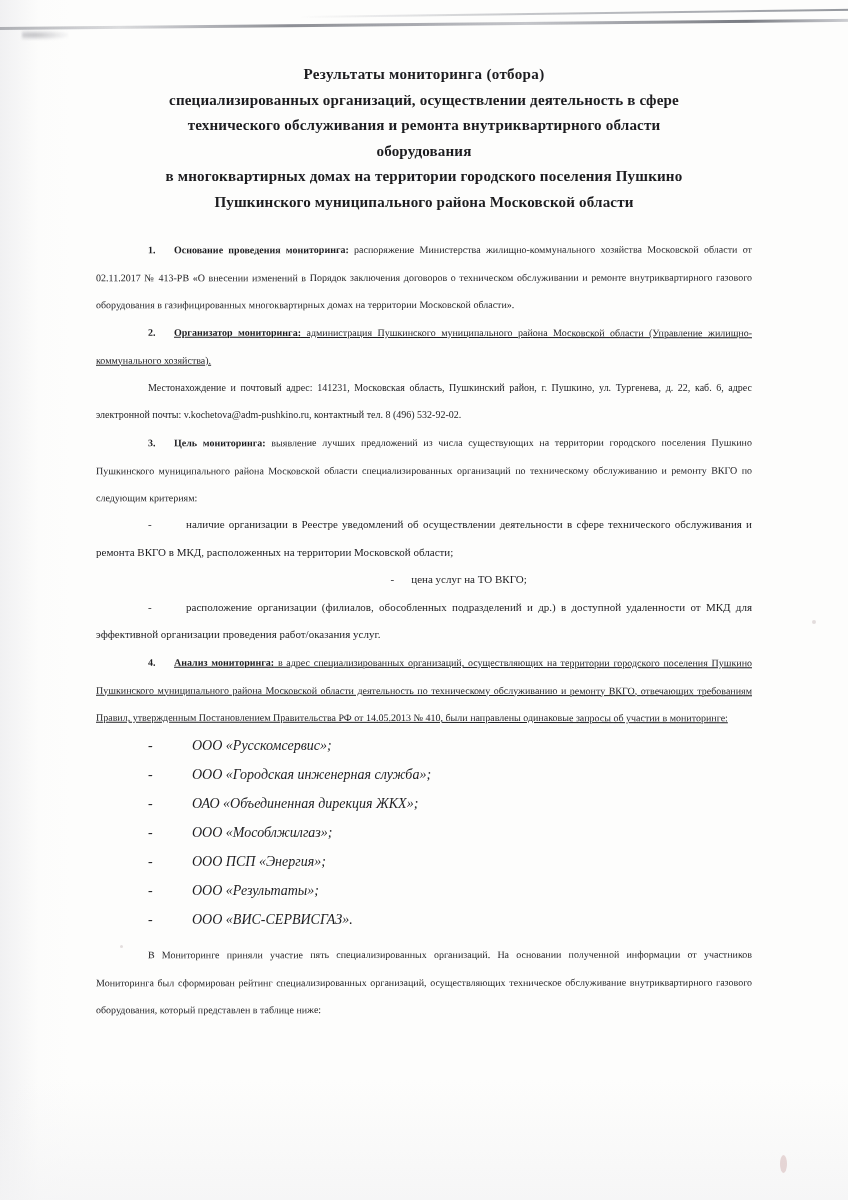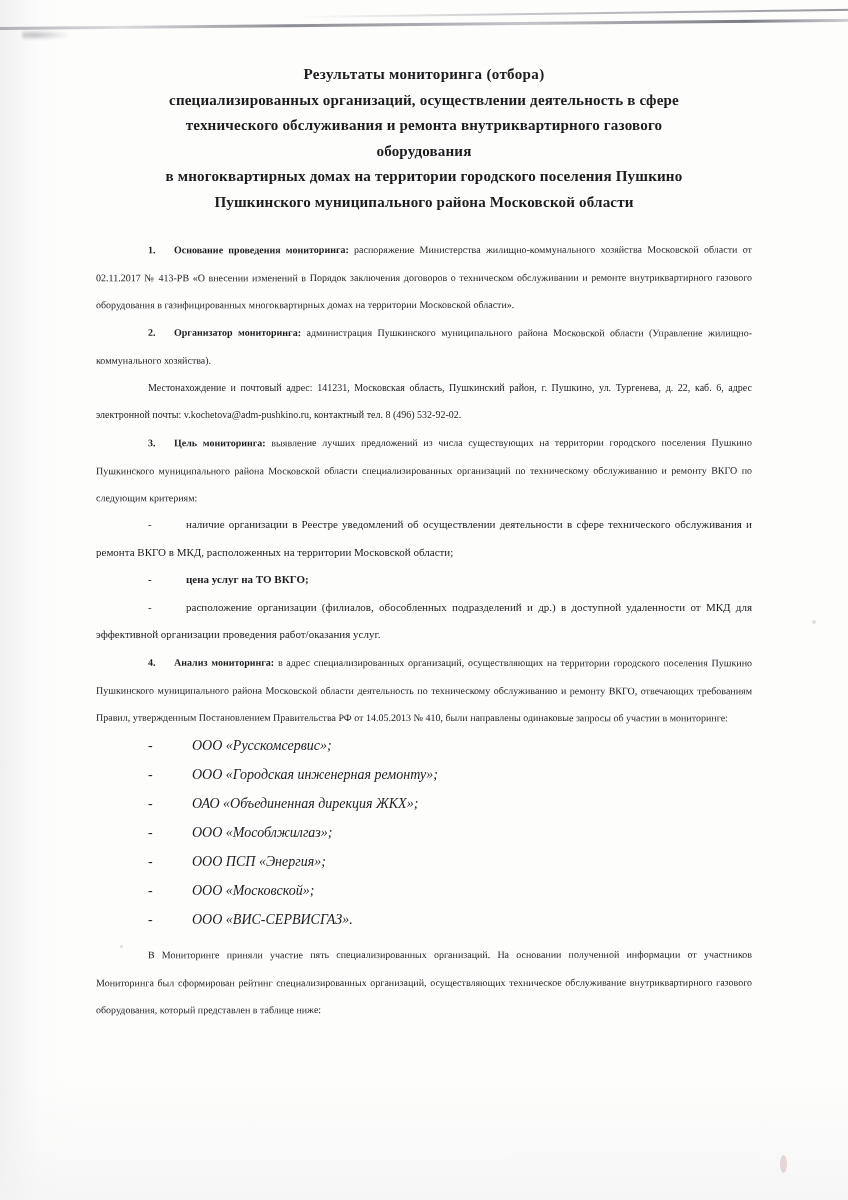--- a/index.html
+++ b/index.html
@@ -150,42 +150,42 @@
     line-height: 29px;
     font-style: italic;
   }
   .orgitem .dash {
     font-style: normal;
     width: 96px;
   }
 
   
   .wob1 { transform: rotate(-0.06deg); }
-  .wob2 { transform: rotate(0.05deg); }
+  .wob2 { transform: rotate(0.05deg); text-decoration: underline; }
 </style>
 </head>
 <body>
 
 <div class="page">
 
   <div class="scan-tint-left"></div>
   <div class="scan-tint-bottom"></div>
   <div class="scan-edge-top"></div>
   <div class="scan-edge-top2"></div>
   <div class="scan-smudge"></div>
   <div class="scan-speck" style="left:780px;top:1155px;width:7px;height:18px;background:rgba(196,150,150,0.35);"></div>
   <div class="scan-speck" style="left:812px;top:620px;width:4px;height:4px;"></div>
   <div class="scan-speck" style="left:120px;top:945px;width:3px;height:3px;"></div>
 
   <div class="content">
 
     <div class="title-block">
       <span class="title-line l1">Результаты мониторинга (отбора)</span>
       <span class="title-line">специализированных организаций, осуществлении деятельность в сфере</span>
-      <span class="title-line">технического обслуживания и ремонта внутриквартирного газового</span>
+      <span class="title-line">технического обслуживания и ремонта внутриквартирного области</span>
       <span class="title-line">оборудования</span>
       <span class="title-line">в многоквартирных домах на территории городского поселения Пушкино</span>
       <span class="title-line">Пушкинского муниципального района Московской области</span>
     </div>
 
     <div class="para-gap"></div>
 
     <p class="para wob1">
       <span class="num">1.</span><span class="lead">Основание проведения мониторинга:</span><span> распоряжение Министерства жилищно-коммунального хозяйства Московской области от 02.11.2017 № 413-РВ «О внесении изменений в Порядок заключения договоров о техническом обслуживании и ремонте внутриквартирного газового оборудования в газифицированных многоквартирных домах на территории Московской области».</span>
     </p>
@@ -197,50 +197,50 @@
     <p class="para indent">Местонахождение и почтовый адрес: 141231, Московская область, Пушкинский район, г. Пушкино, ул. Тургенева, д. 22, каб. 6, адрес электронной почты: v.kochetova@adm-pushkino.ru, контактный тел. 8 (496) 532-92-02.</p>
 
     <p class="para wob1">
       <span class="num">3.</span><span class="lead">Цель мониторинга:</span><span> выявление лучших предложений из числа существующих на территории городского поселения Пушкино Пушкинского муниципального района Московской области специализированных организаций по техническому обслуживанию и ремонту ВКГО по следующим критериям:</span>
     </p>
 
     <div>
       <p class="bullet-row para" style="text-indent:0;">
         <span class="dash">-</span><span>наличие организации в Реестре уведомлений об осуществлении деятельности в сфере технического обслуживания и ремонта ВКГО в МКД, расположенных на территории Московской области;</span>
       </p>
-      <p class="bullet-row para" style="text-align:left;font-weight:bold;">
+      <p class="bullet-row para" style="text-align:center;">
         <span class="dash">-</span><span>цена услуг на ТО ВКГО;</span>
       </p>
       <p class="bullet-row para">
         <span class="dash">-</span><span>расположение организации (филиалов, обособленных подразделений и др.) в доступной удаленности от МКД для эффективной организации проведения работ/оказания услуг.</span>
       </p>
     </div>
 
     <p class="para wob2">
       <span class="num">4.</span><span class="lead">Анализ мониторинга:</span><span> в адрес специализированных организаций, осуществляющих на территории городского поселения Пушкино Пушкинского муниципального района Московской области деятельность по техническому обслуживанию и ремонту ВКГО, отвечающих требованиям Правил, утвержденным Постановлением Правительства РФ от 14.05.2013 № 410, были направлены одинаковые запросы об участии в мониторинге:</span>
     </p>
 
     <div class="orglist">
       <span class="orgitem">
         <span class="dash">-</span><span>ООО «Русскомсервис»;</span>
       </span>
       <span class="orgitem">
-        <span class="dash">-</span><span>ООО «Городская инженерная ремонту»;</span>
+        <span class="dash">-</span><span>ООО «Городская инженерная служба»;</span>
       </span>
       <span class="orgitem">
         <span class="dash">-</span><span>ОАО «Объединенная дирекция ЖКХ»;</span>
       </span>
       <span class="orgitem">
         <span class="dash">-</span><span>ООО «Мособлжилгаз»;</span>
       </span>
       <span class="orgitem">
         <span class="dash">-</span><span>ООО ПСП «Энергия»;</span>
       </span>
       <span class="orgitem">
-        <span class="dash">-</span><span>ООО «Московской»;</span>
+        <span class="dash">-</span><span>ООО «Результаты»;</span>
       </span>
       <span class="orgitem">
         <span class="dash">-</span><span>ООО «ВИС-СЕРВИСГАЗ».</span>
       </span>
     </div>
 
     <div style="height:7px;"></div>
 
     <p class="para indent wob1">В Мониторинге приняли участие пять специализированных организаций. На основании полученной информации от участников Мониторинга был сформирован рейтинг специализированных организаций, осуществляющих техническое обслуживание внутриквартирного газового оборудования, который представлен в таблице ниже:</p>
 

